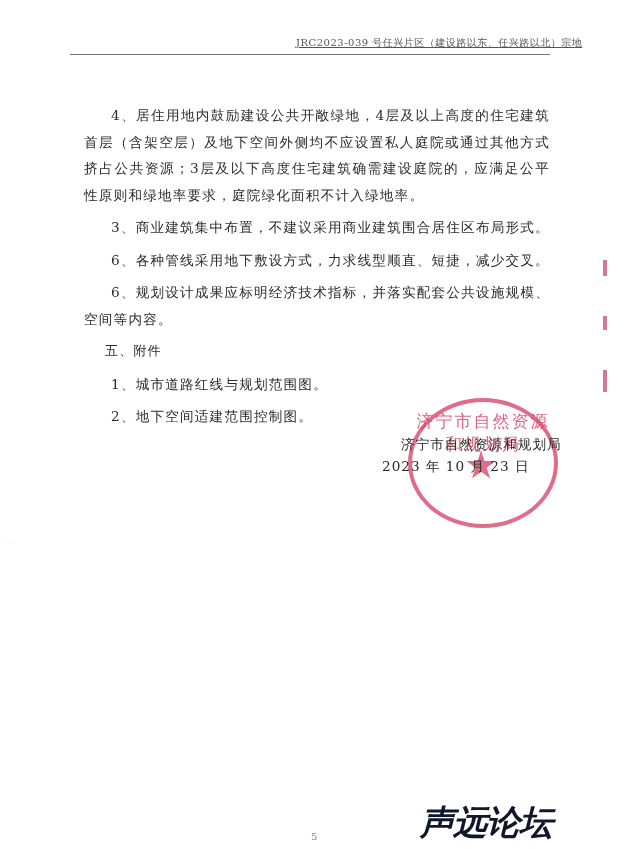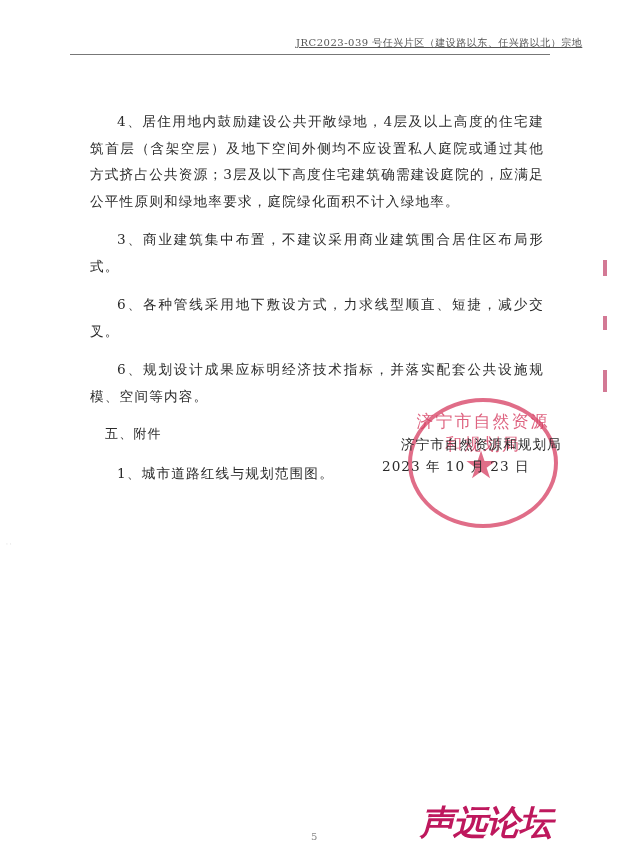--- a/index.html
+++ b/index.html
@@ -11,21 +11,21 @@
       position: absolute; left: 296px; top: 36px; font-size: 10px; color: #555;
       letter-spacing: 0.5px; white-space: nowrap; text-decoration: underline;
     }
     .header-rule {
       position: absolute; left: 70px; top: 54px; width: 480px; height: 1px; background: #777;
     }
     .body-text {
       position: absolute; left: 78px; top: 96px; width: 478px;
       font-size: 13.6px; line-height: 26.5px; letter-spacing: 1.2px;
     }
-    .para { text-indent: 27px; margin: 12px; text-align: justify; }
+    .para { text-indent: 27px; margin: 6px; text-align: justify; }
     .section-heading { text-indent: 27px; margin: 0; font-family: "DejaVu Sans", "Liberation Sans", sans-serif; font-weight: normal; font-size: 13px; }
     .signature {
       position: absolute; left: 382px; top: 433px; font-size: 13.6px; line-height: 22px;
       text-align: right; letter-spacing: 1px; z-index: 2;
     }
     .signature .date { padding-right: 32px; text-align: center; }
     .seal {
       position: absolute; left: 408px; top: 398px; width: 142px; height: 122px;
       border: 4px solid rgba(214, 60, 96, 0.75); border-radius: 50%; z-index: 1;
     }
@@ -38,36 +38,37 @@
       line-height: 1;
     }
     .edge-marks { position: absolute; left: 598px; top: 260px; width: 14px; }
     .edge-mark { width: 4px; background: #c8577a; margin: 0 auto 40px auto; opacity: 0.8; }
     .left-marks { position: absolute; left: 6px; top: 540px; font-size: 6px; color: #bbb; }
     .page-number {
       position: absolute; left: 311px; top: 831px; font-size: 10px; color: #888;
     }
     .watermark {
       position: absolute; left: 420px; top: 800px; font-family: "DejaVu Sans", sans-serif;
-      font-weight: bold; font-style: italic; font-size: 34px; color: #be185d; letter-spacing: -1px;
+      font-weight: bold; font-style: italic; font-size: 34px; color: #0f172a; letter-spacing: -1px;
     }
   </style>
 </head>
 <body>
 
 <div class="header">JRC2023-039 号任兴片区（建设路以东、任兴路以北）宗地</div>
 <div class="header-rule"></div>
 
 <div class="body-text">
   <p class="para">4、居住用地内鼓励建设公共开敞绿地，4层及以上高度的住宅建筑首层（含架空层）及地下空间外侧均不应设置私人庭院或通过其他方式挤占公共资源；3层及以下高度住宅建筑确需建设庭院的，应满足公平性原则和绿地率要求，庭院绿化面积不计入绿地率。</p>
   <p class="para">3、商业建筑集中布置，不建议采用商业建筑围合居住区布局形式。</p>
   <p class="para">6、各种管线采用地下敷设方式，力求线型顺直、短捷，减少交叉。</p>
   <p class="para">6、规划设计成果应标明经济技术指标，并落实配套公共设施规模、空间等内容。</p>
   <p class="section-heading">五、附件</p>
   <p class="para">1、城市道路红线与规划范围图。</p>
+  <p class="para">2、地下空间适建范围控制图。</p>
 </div>
 
 <div class="seal">
   <div class="seal-text">济宁市自然资源和规划局</div>
   <div class="seal-star">★</div>
 </div>
 
 <div class="signature">
   <div>济宁市自然资源和规划局</div>
   <div class="date">2023 年 10 月 23 日</div>

